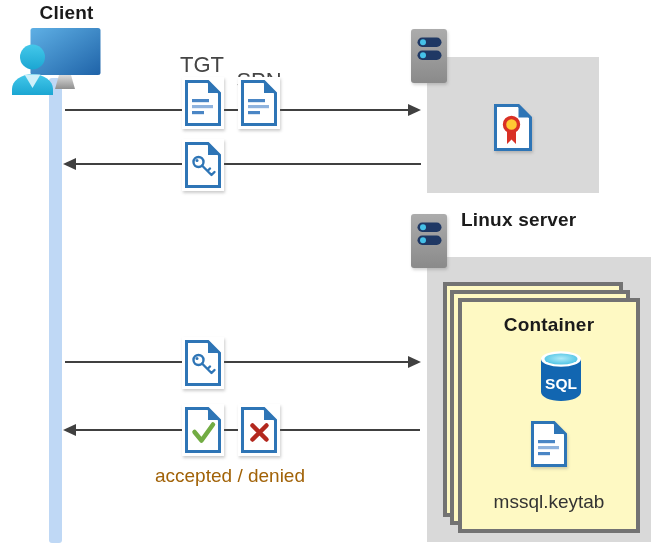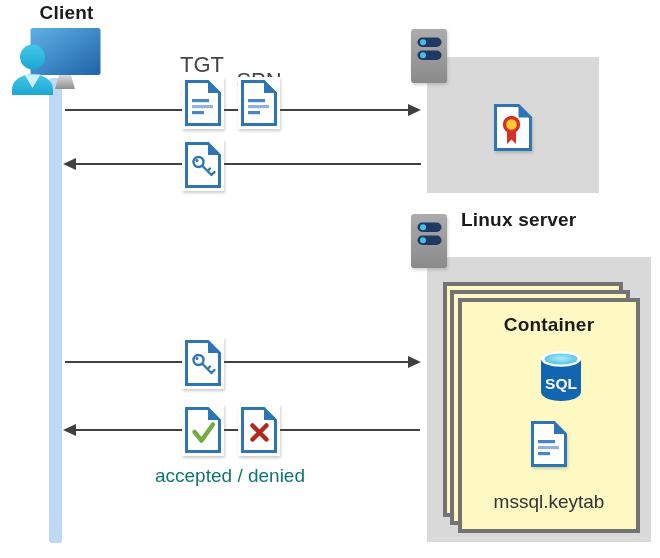--- a/index.html
+++ b/index.html
@@ -1,21 +1,21 @@
 <!DOCTYPE html>
 <html style="--accent: #2E75B6; --doc-line1: #4A86C5; --doc-line2: #8FB3DE; --timeline: #BFD8F5; --box-gray: #D9D9D9; --arrow: #404040; --green: #72AC43; --red: #B3281E; --sql-body: #1266B1; --pill-navy: #1F3864; --pill-dot: #45C1E8; --cert-yellow: #FFC933; --cert-red: #D93025; --person-cyan: #2BB7DE;"><head>
 <meta charset="utf-8">
 <style>
   html,body{margin:0;padding:0;background:#fff;}
   #canvas{position:relative;width:660px;height:558px;background:#fff;overflow:hidden;
           font-family:"Liberation Sans","DejaVu Sans",sans-serif;}
   .abs{position:absolute;}
   .entity-title{font-size:19px;font-weight:bold;color:#1b1b1b;letter-spacing:.2px;}
   .tag-label{font-size:22px;color:#454545;text-align:center;}
-  .muted-label{font-size:19px;color:#0f766e;text-align:center;}
+  .muted-label{font-size:19px;color:#a16207;text-align:center;}
   .file-label{font-size:19px;color:#333;text-align:center;}
 
   
   #timeline{left:49px;top:78px;width:13px;height:465px;background:var(--timeline);border-radius:3px;}
 
   
   .arrow-line{height:2px;background:var(--arrow);}
   .head-right{width:0;height:0;border-top:6px solid transparent;border-bottom:6px solid transparent;
               border-left:13px solid var(--arrow);}
   .head-left{width:0;height:0;border-top:6px solid transparent;border-bottom:6px solid transparent;

